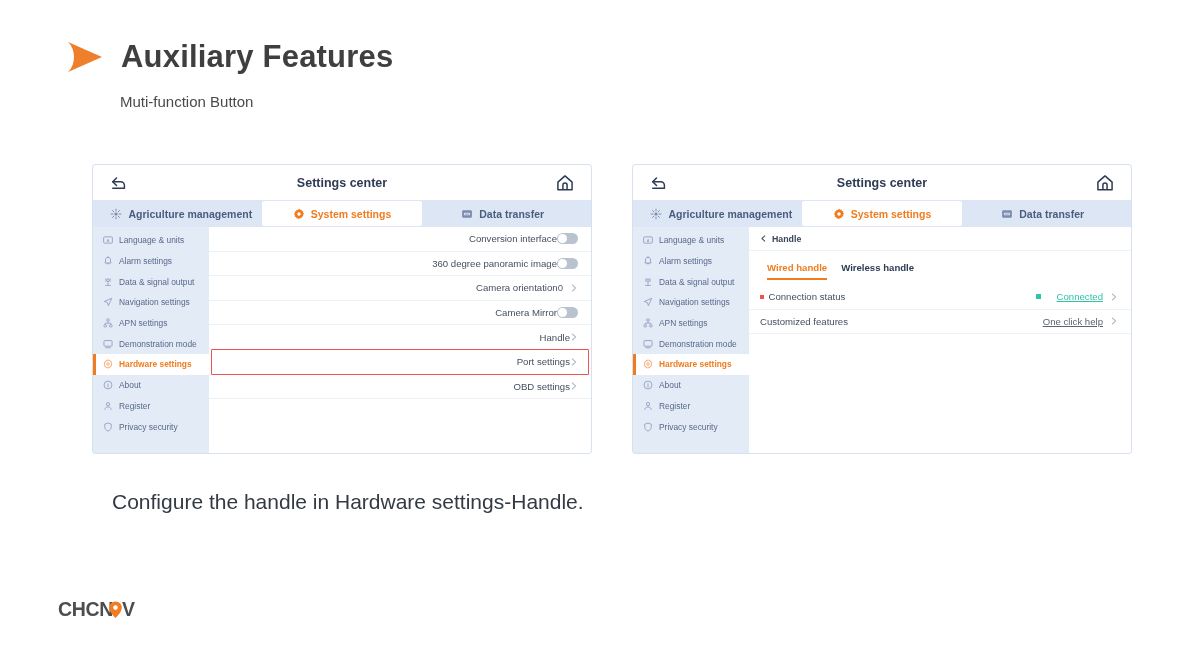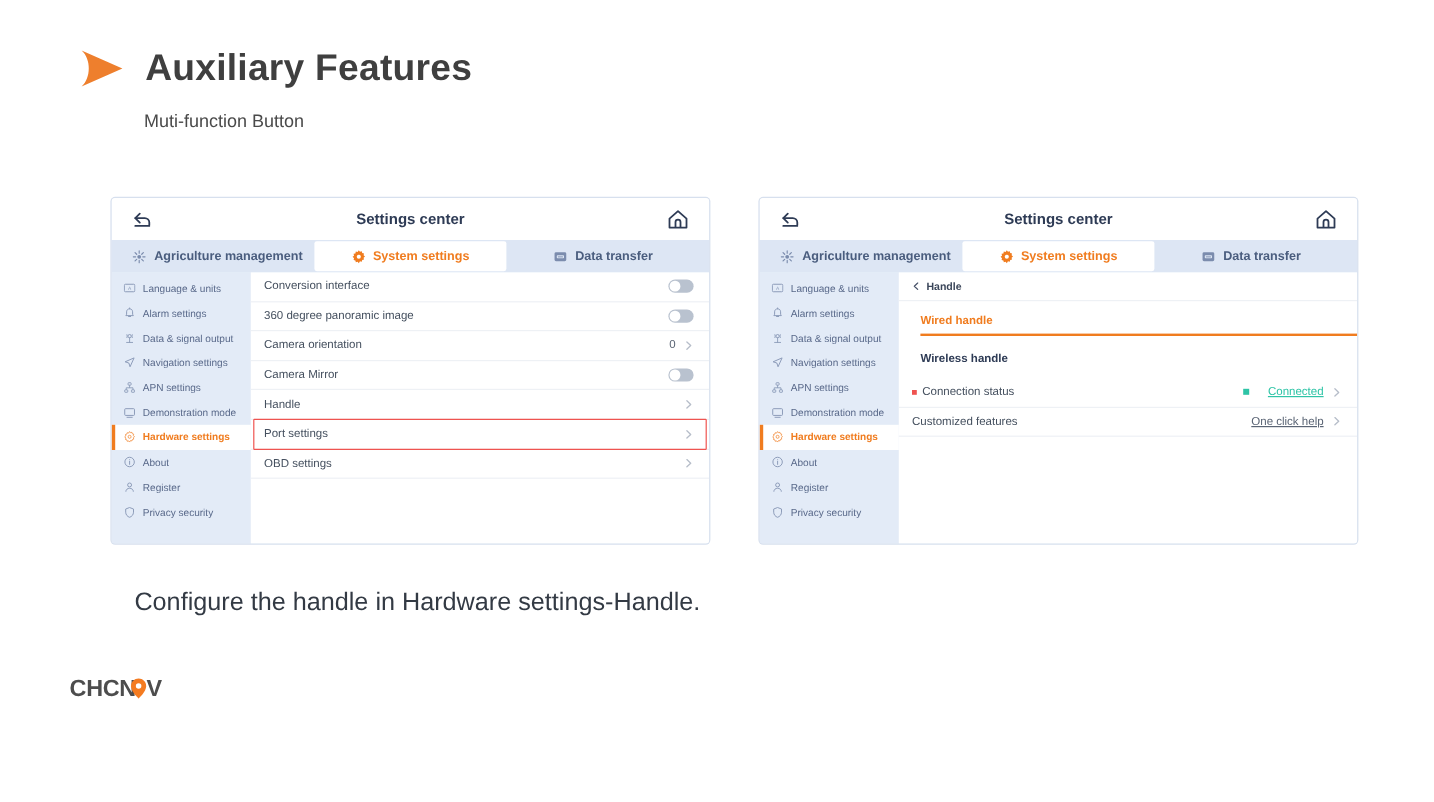--- a/index.html
+++ b/index.html
@@ -68,21 +68,21 @@
   }
   .nav-item .nicon { width: 10px; height: 10px; flex: none; opacity: .85; }
   .nav-item.active {
     background: #ffffff; color: #f07c1f; font-weight: bold;
   }
   .nav-item.active::before {
     content: ""; position: absolute; left: 0; top: 0; bottom: 0;
     width: 2.5px; background: #f07c1f;
   }
 
-  .content { flex: 1; background: #ffffff; position: relative; }
+  .content { flex: 1; background: #ffffff; position: relative; text-align: right; }
 
   
   .row {
     height: 24.6px; display: flex; align-items: center;
     padding: 0 13px 0 11px; border-bottom: 1px solid #eef1f5;
     font-size: 9.6px; color: #45505f; position: relative;
   }
   .row .rlabel { flex: 1; }
   .row .rval { font-size: 9.6px; color: #5a6474; margin-right: 7px; }
   .chev { width: 8px; height: 8px; flex: none; }
@@ -100,21 +100,21 @@
     position: absolute; left: 2px; right: 2px;
     border: 1.6px solid #ef5350; pointer-events: none; border-radius: 1px;
   }
 
   
   .crumb {
     height: 24px; display: flex; align-items: center; gap: 5px;
     padding-left: 11px; font-size: 8.8px; font-weight: bold; color: #3a4559;
     border-bottom: 1px solid #eef1f5;
   }
-  .subtabs { display: flex; gap: 14px; padding: 11px 0 0 18px; flex-direction: column; }
+  .subtabs { display: flex; gap: 14px; padding: 11px 0 0 18px; }
   .subtab { font-size: 9.6px; font-weight: bold; color: #2e3b55; padding-bottom: 5px; }
   .subtab.active { color: #f07c1f; border-bottom: 2px solid #f07c1f; }
   .detail-rows { margin-top: 5px; }
   .drow {
     height: 24.6px; display: flex; align-items: center;
     padding: 0 13px 0 11px; border-bottom: 1px solid #eef1f5;
     font-size: 9.6px; color: #45505f;
   }
   .drow .dlabel { flex: 1; display: flex; align-items: center; gap: 5px; }
   .req-dot { width: 3.5px; height: 3.5px; background: #ef5350; flex: none; }
@@ -122,21 +122,21 @@
   .status-sq { width: 5px; height: 5px; background: #2ec4a6; flex: none; }
   .dval.connected { color: #2ec4a6; }
 
   
   .caption {
     position: absolute; left: 112px; top: 490px;
     font-size: 21px; color: #333a44;
   }
 
   
-  .logo { position: absolute; left: 58px; top: 562px; display: flex; align-items: flex-start; }
+  .logo { position: absolute; left: 58px; top: 598px; display: flex; align-items: flex-start; }
   .logo svg { display: block; }
 </style>
 </head>
 <body>
 
 <div class="slide">
 
   <div class="title-row">
     <svg class="arrow-marker" viewBox="0 0 40 38">
       <path d="M3 4 L37 19 L3 34 C11 27 11 11 3 4 Z" fill="#ee7f2d"></path>

